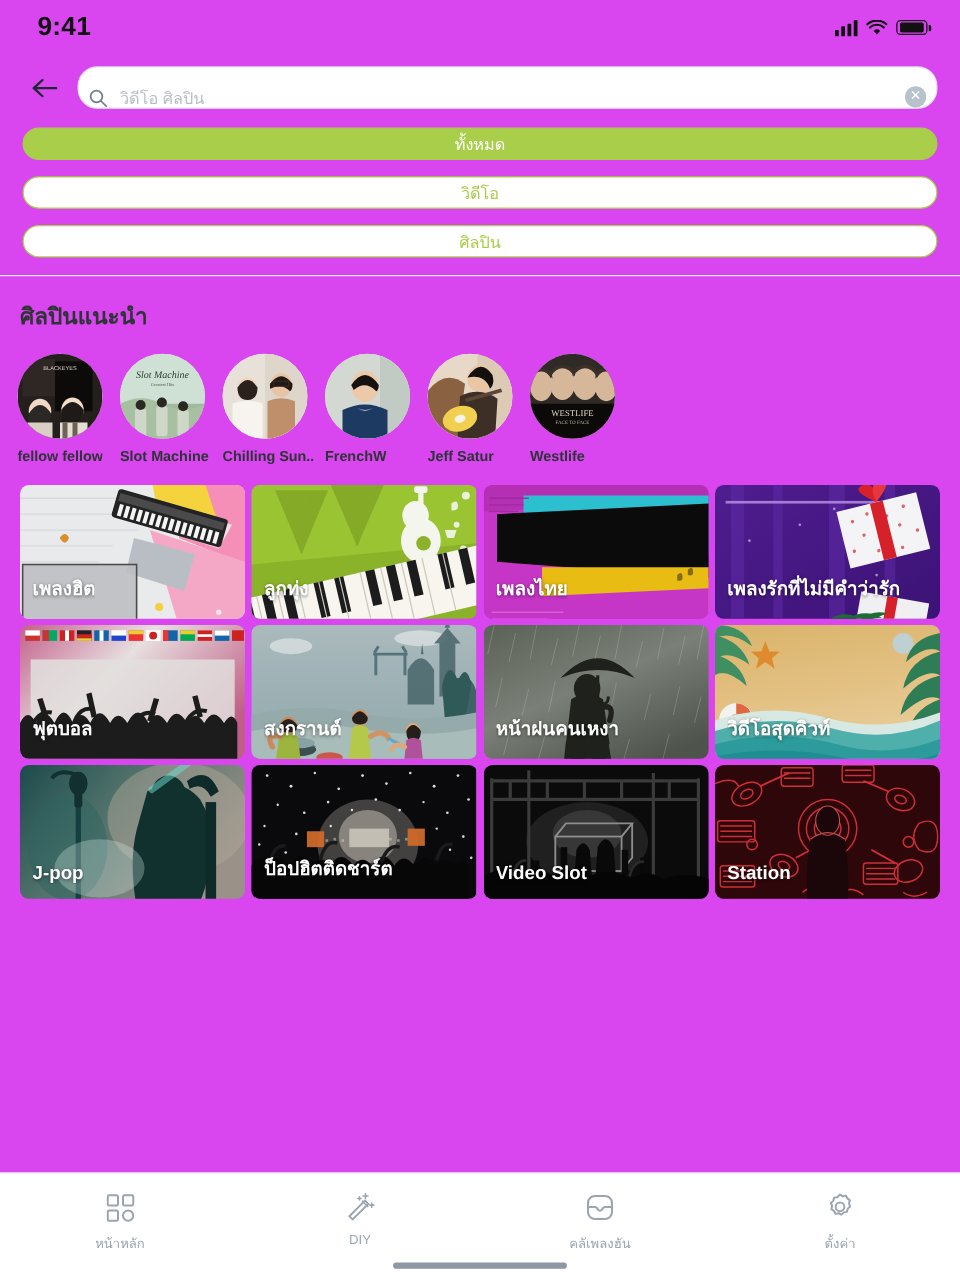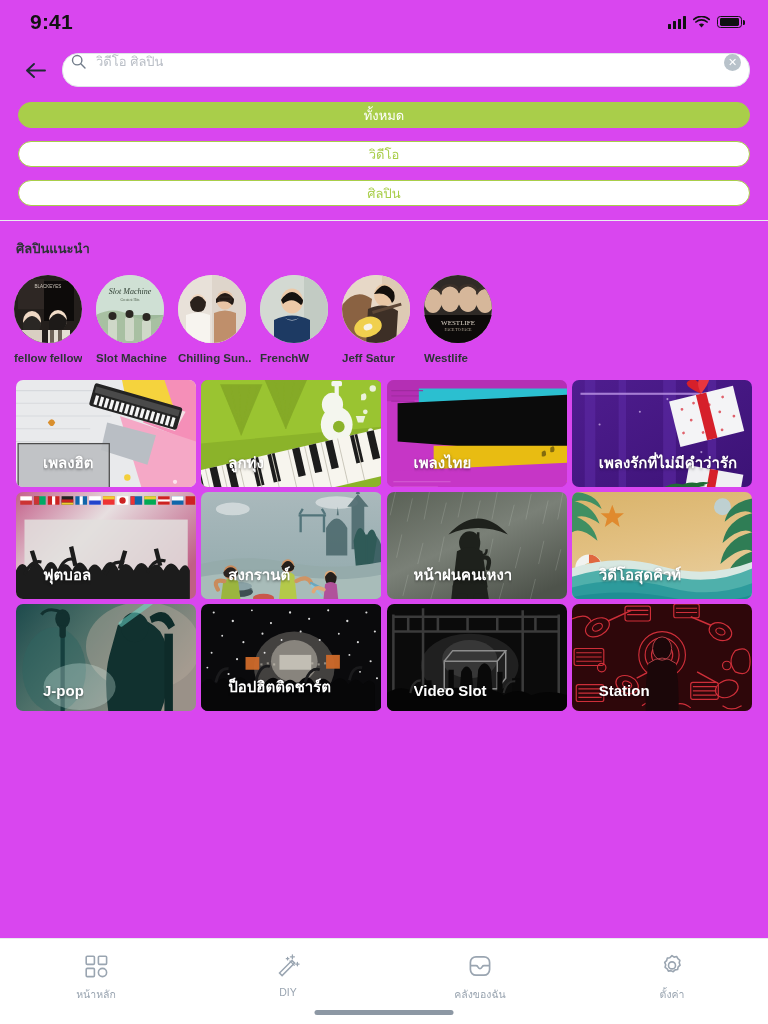--- a/index.html
+++ b/index.html
@@ -36,21 +36,21 @@
 
   
   .searchrow { display: flex; align-items: center; padding: 6px 18px 0 18px; height: 46px; }
   .back-btn {
     width: 34px; height: 34px; display: flex; align-items: center; justify-content: center;
     flex: 0 0 auto; cursor: pointer;
   }
   .searchbox {
     flex: 1 1 auto; margin-left: 10px; height: 34px;
     border: 1px solid #dfe3e8; border-radius: 16px; background: #fff;
-    display: flex; align-items: flex-start; padding: 0 8px 0 8px;
+    display: flex; align-items: flex-end; padding: 0 8px 0 8px;
   }
   .searchbox .mag { flex: 0 0 auto; display: flex; }
   .search-input {
     flex: 1 1 auto; border: 0; outline: 0; font-size: 13px; color: #b9bec6;
     background: transparent; padding-left: 10px;
     font-family: "Liberation Sans", "DejaVu Sans", sans-serif;
   }
   .search-input::placeholder { color: #b9bec6; }
   .clear-btn {
     flex: 0 0 auto; width: 17px; height: 17px; border-radius: 50%;
@@ -63,21 +63,21 @@
   .chip {
     height: 26px; padding: 0 17px; border-radius: 13px; font-size: 13px;
     display: flex; align-items: center; justify-content: center; cursor: pointer;
     border: 1px solid #a9ce4a; color: #a9ce4a; background: #fff; white-space: nowrap;
   }
   .chip.active { background: #a9ce4a; color: #fff; border-color: #a9ce4a; }
 
   .divider { height: 1px; background: #e9ecef; margin-top: 14px; }
 
   
-  .section-title { font-size: 13px; font-weight: 700; color: #2d3436; padding: 17px 0 0 16px; }
+  .section-title { font-size: 18px; font-weight: 700; color: #2d3436; padding: 17px 0 0 16px; }
   .artists { display: flex; padding: 16px 0 0 14px; gap: 11px; }
   .artist { width: 71px; display: flex; flex-direction: column; align-items: flex-start; cursor: pointer; }
   .avatar {
     width: 68px; height: 68px; border-radius: 50%; overflow: hidden; position: relative;
     background: #ddd;
   }
   .avatar > .ph { position: absolute; inset: 0; }
   .artist-name {
     margin-top: 9px; font-size: 11.5px; font-weight: 700; color: #2d3436;
     white-space: nowrap; text-align: center; max-width: 78px; overflow: hidden;
@@ -86,21 +86,21 @@
   
   .grid {
     display: grid; grid-template-columns: repeat(4, 1fr);
     gap: 5px; padding: 16px 16px 0 16px;
   }
   .card {
     position: relative; height: 107px; border-radius: 7px; overflow: hidden; cursor: pointer;
   }
   .card .art { position: absolute; inset: 0; }
   .card .label {
-    position: absolute; left: 27px; bottom: 12px; z-index: 5;
+    position: absolute; left: 10px; bottom: 12px; z-index: 5;
     font-size: 15px; font-weight: 700; color: #fff;
     text-shadow: 0 1px 3px rgba(0,0,0,.55);
     max-width: 95%; white-space: nowrap; overflow: hidden;
   }
 
   
   .tabbar {
     position: absolute; left: 0; right: 0; bottom: 0; height: 86px;
     border-top: 1px solid #e9ecef; background: #fff;
     display: flex; align-items: flex-start; padding-top: 14px;
@@ -904,21 +904,21 @@
       <div class="tl">DIY</div>
     </div>
 
     <div class="tab">
       <div class="ic">
         <svg width="24" height="24" viewBox="0 0 24 24">
           <rect x="2.4" y="2.8" width="19.2" height="18.4" rx="5.6" stroke="#9aa5b1" stroke-width="1.7" fill="none"></rect>
           <path d="M2.6 11.6 H8 q1.2 0 1.7 1 q1 2 2.3 2 q1.3 0 2.3 -2 q0.5 -1 1.7 -1 h5.4" stroke="#9aa5b1" stroke-width="1.7" fill="none" stroke-linejoin="round"></path>
         </svg>
       </div>
-      <div class="tl">คลังของฉัน</div>
+      <div class="tl">คลัเพลงฮัน</div>
     </div>
 
     <div class="tab">
       <div class="ic">
         <svg width="24" height="24" viewBox="0 0 24 24">
           <path d="M12 1.6 l2.1 1.5 l2.5 -.6 l1.3 2.2 l2 1.6 l-.7 2.5 l.9 2.4 l-1.9 1.7 l-.6 2.6 l-2.5 .4 l-1.9 1.8 l-2.3 -1.1 l-2.5 .5 l-1.2 -2.3 l-2.1 -1.5 l.6 -2.5 l-1 -2.4 l1.9 -1.7 l.7 -2.6 l2.5 -.3Z" stroke="#9aa5b1" stroke-width="1.6" fill="none" stroke-linejoin="round"></path>
           <circle cx="12" cy="11.4" r="3.5" stroke="#9aa5b1" stroke-width="1.6" fill="none"></circle>
         </svg>
       </div>
       <div class="tl">ตั้งค่า</div>

